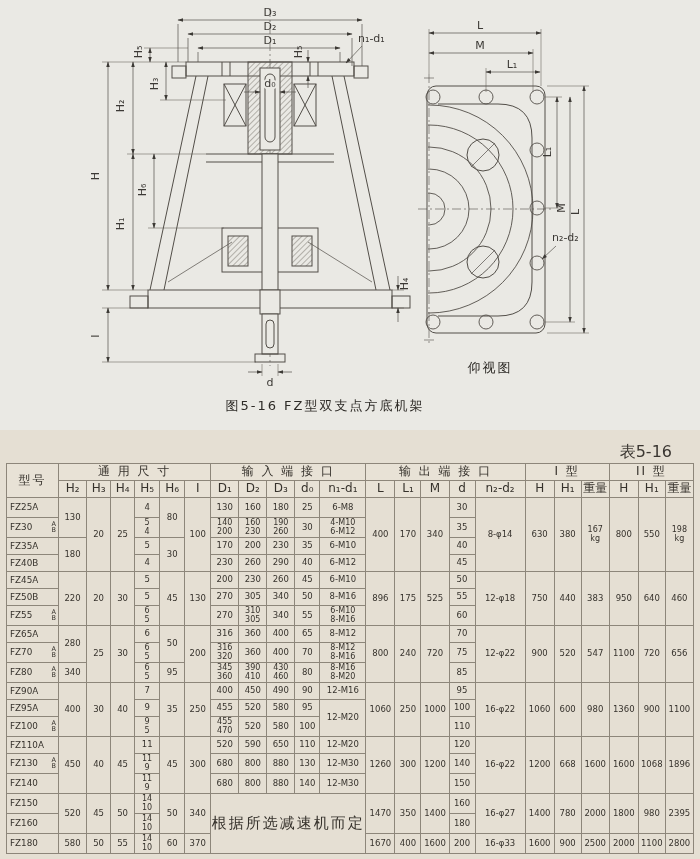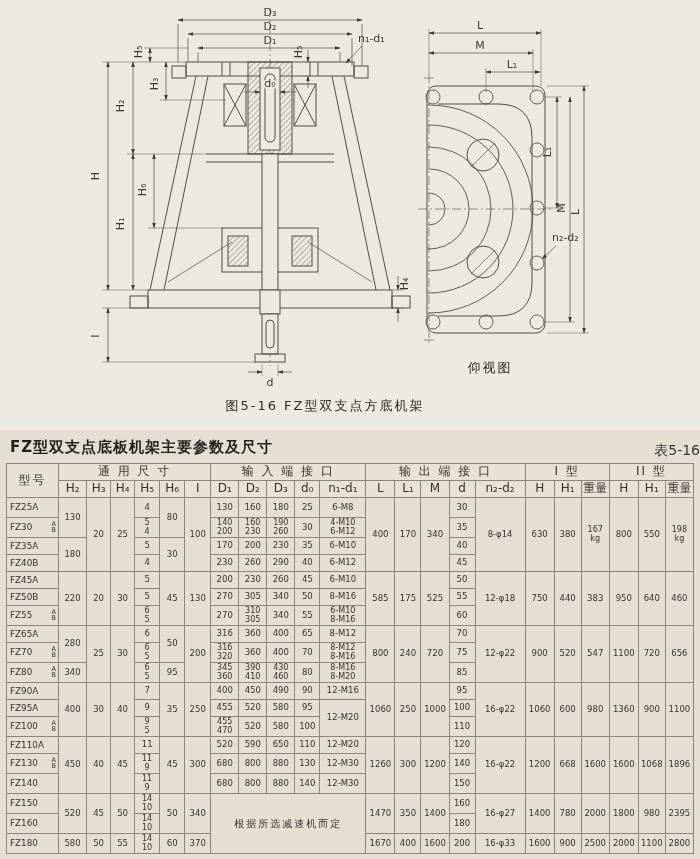--- a/index.html
+++ b/index.html
@@ -15,21 +15,21 @@
   svg .cap{font-size:13px;letter-spacing:2px;fill:#2e2b27;}
   svg .halo{paint-order:stroke;stroke:#eae9e4;stroke-width:4px;}
   .table-area{
     position:absolute;top:430px;left:0;width:700px;height:429px;
     background:#e5dfd3;
   }
   .tbl-title{
     position:absolute;top:8px;left:10px;
     font-size:15px;font-weight:bold;color:#221f1b;letter-spacing:1px;
   }
-  .tbl-ref{position:absolute;top:12px;right:0;font-size:14px;color:#3a3631;}
+  .tbl-ref{position:absolute;top:12px;right:28px;font-size:16px;color:#3a3631;}
   table.params{
     position:absolute;top:33px;left:6px;width:688px;
     border-collapse:collapse;table-layout:fixed;
     font-size:8.5px;color:#36322c;
   }
   table.params th,table.params td{
     border:1px solid #8d867a;
     text-align:center;vertical-align:middle;
     padding:0;line-height:1.15;font-weight:normal;
     overflow:hidden;white-space:pre-line;
@@ -38,21 +38,21 @@
   table.params thead th{font-size:12px;height:16px;background:#e8e2d6;}
   table.params thead .gh{letter-spacing:2px;}
   table.params td.model{text-align:left;padding-left:3px;font-size:8.8px;position:relative;}
   table.params td .ab{
     position:absolute;right:2px;top:50%;transform:translateY(-50%);
     display:inline-flex;flex-direction:column;font-size:6.5px;line-height:1.05;
     font-style:normal;
   }
   table.params td .ab i{font-style:normal;display:block;}
   table.params td.dual{font-size:8px;line-height:1.1;}
-  table.params td.note{font-size:10px;letter-spacing:2px;}
+  table.params td.note{font-size:15px;letter-spacing:2px;}
 </style>
 </head>
 <body>
 
 <div class="fig-area">
 <svg width="700" height="432" viewBox="0 0 700 432">
   <defs>
     <marker id="ar" viewBox="0 0 10 10" refX="9" refY="5" markerWidth="8" markerHeight="8" orient="auto-start-reverse">
       <path d="M0,1.8 L10,5 L0,8.2 z" fill="#3c3935"></path>
     </marker>
@@ -248,21 +248,20 @@
     <text transform="rotate(-90 579 212)" x="579" y="212" text-anchor="middle">L</text>
     <text x="552" y="241">n₂-d₂</text>
     <text class="cap" x="490" y="372" text-anchor="middle">仰视图</text>
   </g>
 
   <text class="cap" x="325" y="410" text-anchor="middle">图5-16 FZ型双支点方底机架</text>
 </svg>
 </div>
 
 <div class="table-area">
-  <div class="tbl-title">FZ型双支点底板机架主要参数及尺寸</div>
   <div class="tbl-ref">表5-16</div>
   <table class="params" id="ptable">
       <colgroup>
         <col style="width: 52px;">
         <col style="width: 28px;">
         <col style="width: 24px;">
         <col style="width: 24px;">
         <col style="width: 25px;">
         <col style="width: 25px;">
         <col style="width: 26px;">
@@ -388,21 +387,21 @@
           <td rowspan="3">20</td>
           <td rowspan="3">30</td>
           <td>5</td>
           <td rowspan="3">45</td>
           <td rowspan="3">130</td>
           <td>200</td>
           <td>230</td>
           <td>260</td>
           <td>45</td>
           <td>6-M10</td>
-          <td rowspan="3">585</td>
+          <td rowspan="3">896</td>
           <td rowspan="3">175</td>
           <td rowspan="3">525</td>
           <td>50</td>
           <td rowspan="3">12-φ18</td>
           <td rowspan="3">750</td>
           <td rowspan="3">440</td>
           <td rowspan="3">383</td>
           <td rowspan="3">950</td>
           <td rowspan="3">640</td>
           <td rowspan="3">460</td>

